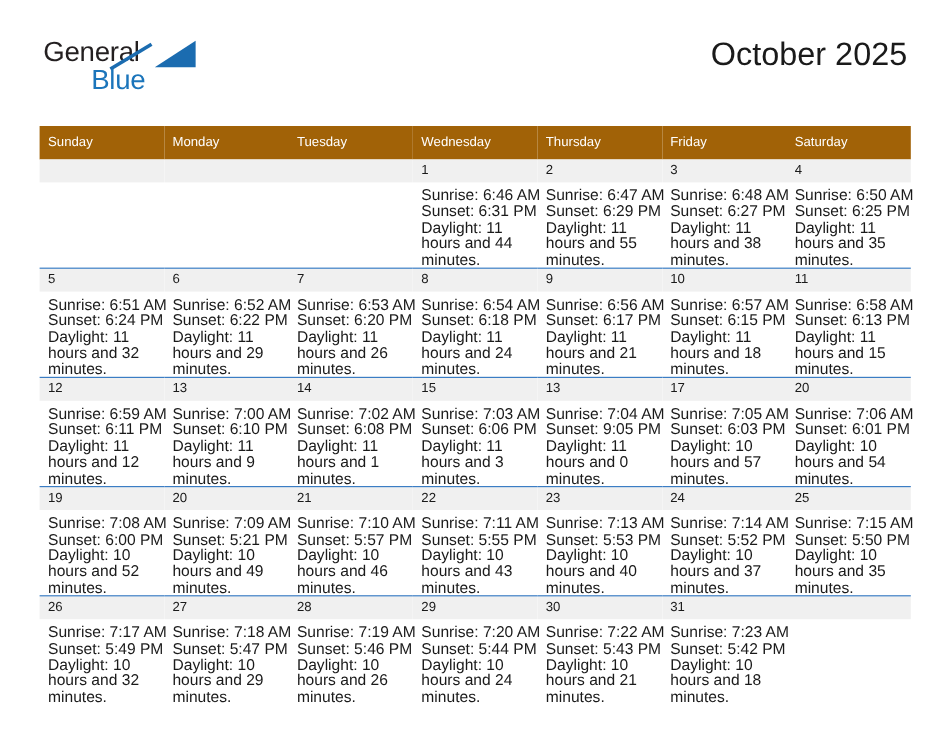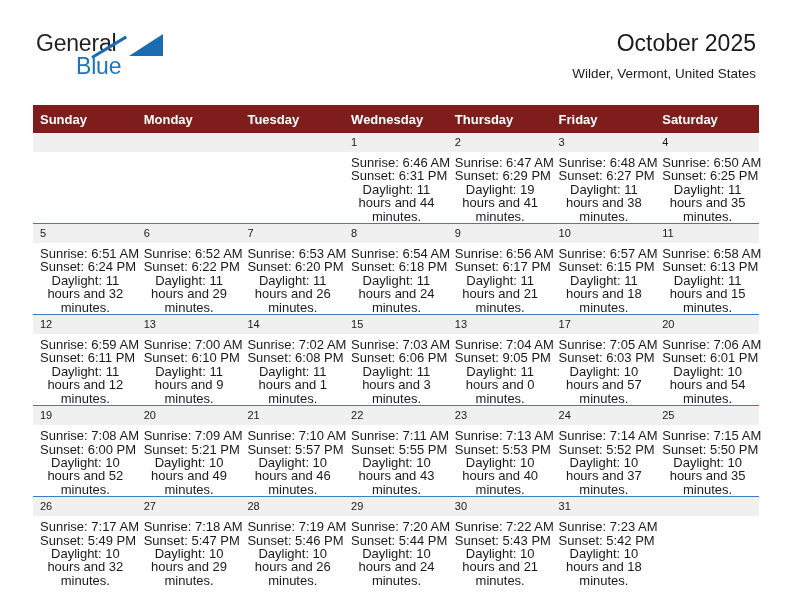--- a/index.html
+++ b/index.html
@@ -73,21 +73,21 @@
     transform-origin: left center;
   }
 
   .title-wrap {
     position: absolute;
     right: 36px;
     top: 30px;
     text-align: right;
   }
   .cal-title {
-    font-size: 23px;
+    font-size: 27px;
     color: #1a1a1a;
     line-height: 1.15;
     font-weight: normal;
     margin: 0;
   }
   .cal-subtitle {
     font-size: 13.5px;
     color: #1a1a1a;
     margin: 10px 0 0 0;
     line-height: 1.15;
@@ -97,24 +97,24 @@
   
   .cal {
     position: absolute;
     left: 33px;
     top: 105px;
     width: 726px;
     border-collapse: collapse;
     table-layout: fixed;
   }
   .cal th {
-    background: #7f1d1d;
+    background: #a16207;
     color: #ffffff;
-    font-size: 13px;
-    font-weight: bold;
+    font-size: 11px;
+    font-weight: normal;
     text-align: left;
     padding: 5px 0 5px 7px;
     height: 18px;
     border: none;
   }
   .cal td {
     vertical-align: top;
     padding: 0;
     width: 103.7px;
     height: 89px;
@@ -140,39 +140,37 @@
     padding: 4px 6px 0 7px;
     font-size: 13px;
     line-height: 13.4px;
     color: #1a1a1a;
   }
   .info div {
     white-space: nowrap;
   }
   .info .dl {
     white-space: normal;
-    text-align: center;
   }
 </style>
 </head>
 <body>
 
 <div class="page">
 
   <div class="top">
     <div class="logo">
       <span class="logo-general">General</span>
       <span class="logo-tri"></span>
       <span class="logo-bar"></span>
       <span class="logo-blue">Blue</span>
     </div>
 
     <div class="title-wrap">
       <h1 class="cal-title">October 2025</h1>
-      <h2 class="cal-subtitle">Wilder, Vermont, United States</h2>
     </div>
   </div>
 
   <table class="cal">
     <thead>
       <tr>
         <th>Sunday</th>
         <th>Monday</th>
         <th>Tuesday</th>
         <th>Wednesday</th>
@@ -198,21 +196,21 @@
               <div>Sunrise: 6:46 AM</div>
               <div>Sunset: 6:31 PM</div>
               <div class="dl">Daylight: 11 hours and 44 minutes.</div>
             </div>
           </td>
           <td>
             <div class="daynum">2</div>
             <div class="info">
               <div>Sunrise: 6:47 AM</div>
               <div>Sunset: 6:29 PM</div>
-              <div class="dl">Daylight: 19 hours and 41 minutes.</div>
+              <div class="dl">Daylight: 11 hours and 55 minutes.</div>
             </div>
           </td>
           <td>
             <div class="daynum">3</div>
             <div class="info">
               <div>Sunrise: 6:48 AM</div>
               <div>Sunset: 6:27 PM</div>
               <div class="dl">Daylight: 11 hours and 38 minutes.</div>
             </div>
           </td>

